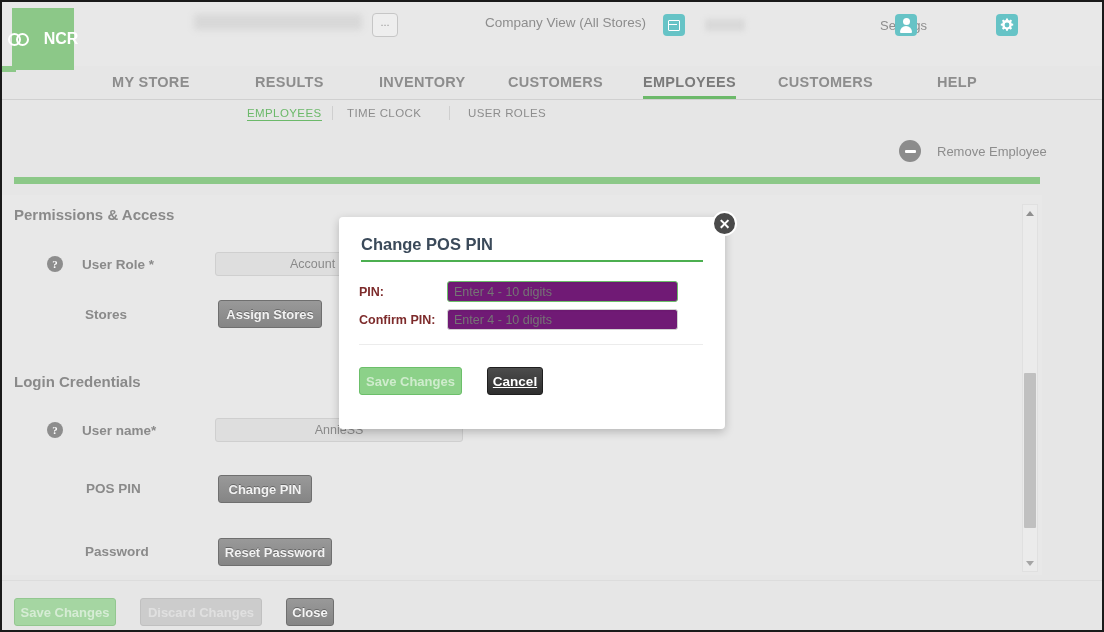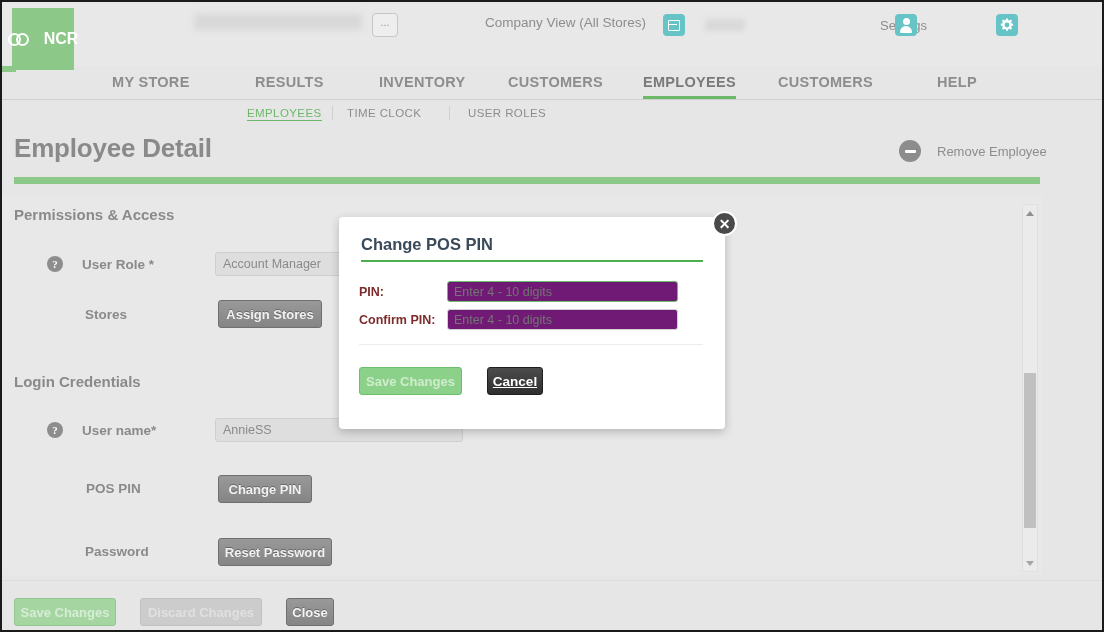--- a/index.html
+++ b/index.html
@@ -253,20 +253,21 @@
     background: #8cc888;
   }
 
   
   #content {
     position: absolute;
     left: 0; top: 193px;
     width: 1040px;
     height: 380px;
     background: #e8e8e8;
+    text-align: center;
   }
 
   .section-heading {
     position: absolute;
     font-size: 15px;
     font-weight: bold;
     color: #8a8a8a;
   }
   #heading-permissions { left: 12px; top: 11px; }
   #heading-login { left: 12px; top: 178px; }
@@ -577,21 +578,20 @@
   </div>
 
   <div id="sub-nav">
     <div class="subnav-item active" style="left:245px;">EMPLOYEES</div>
     <div class="subnav-sep" style="left:330px;"></div>
     <div class="subnav-item" style="left:345px;">TIME CLOCK</div>
     <div class="subnav-sep" style="left:447px;"></div>
     <div class="subnav-item" style="left:466px;">USER ROLES</div>
   </div>
 
-  <div id="page-title">Employee Detail</div>
 
   <div id="remove-employee">
     <div id="remove-icon">
       <div class="bar"></div>
     </div>
     <div id="remove-employee-label">Remove Employee</div>
   </div>
 
   <div id="title-rule"></div>
 

